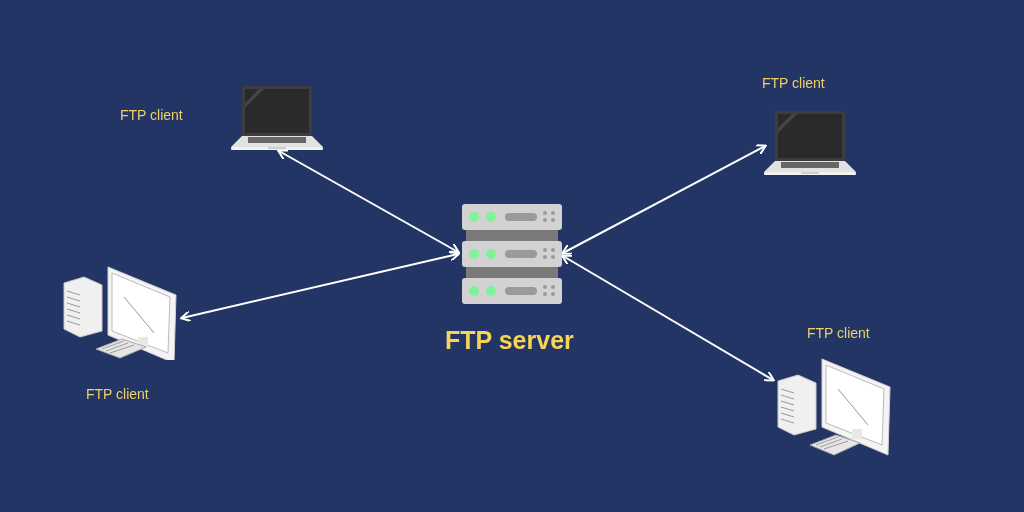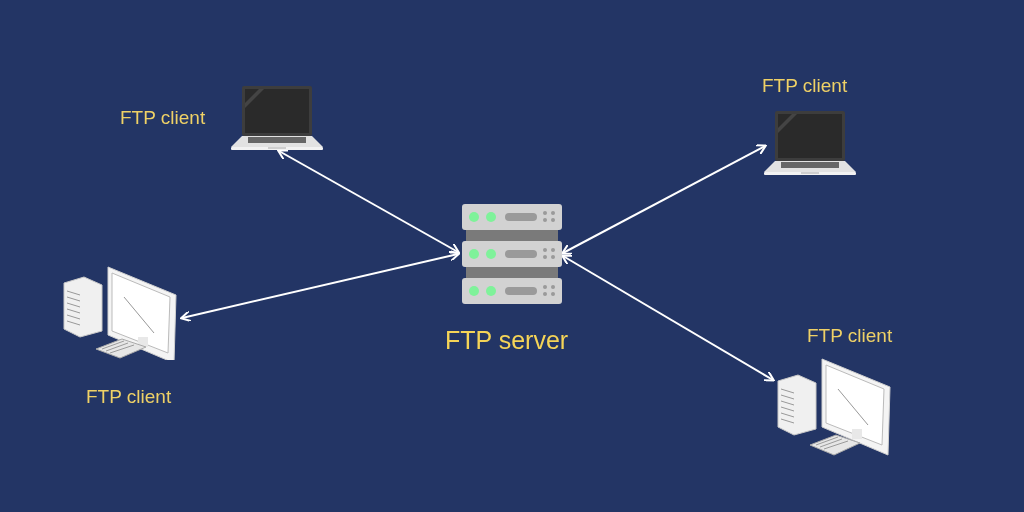--- a/index.html
+++ b/index.html
@@ -1,18 +1,18 @@
 <!DOCTYPE html>
 <html><head>
 <meta charset="utf-8">
 <style>
   html, body { margin:0; padding:0; }
   body { width:1024px; height:512px; background:#233565; position:relative; overflow:hidden; font-family:"Liberation Sans", sans-serif; }
-  .label { position:absolute; color:#efd166; font-size:19px; white-space:nowrap; }
-  .server-label { position:absolute; color:#f5d457; font-size:25px; font-weight:normal; white-space:nowrap; }
+  .label { position:absolute; color:#efd166; font-size:14px; white-space:nowrap; }
+  .server-label { position:absolute; color:#f5d457; font-size:25px; font-weight:bold; white-space:nowrap; }
   svg.layer { position:absolute; left:0; top:0; }
   .node { position:absolute; }
 </style>
 </head>
 <body>
 
 <svg class="layer" width="1024" height="512">
   <defs>
     <marker id="ah" markerWidth="10" markerHeight="10" refX="8" refY="5" orient="auto-start-reverse" markerUnits="userSpaceOnUse">
       <path d="M0,0 L9,5 L0,10" fill="none" stroke="#ffffff" stroke-width="2"></path>

